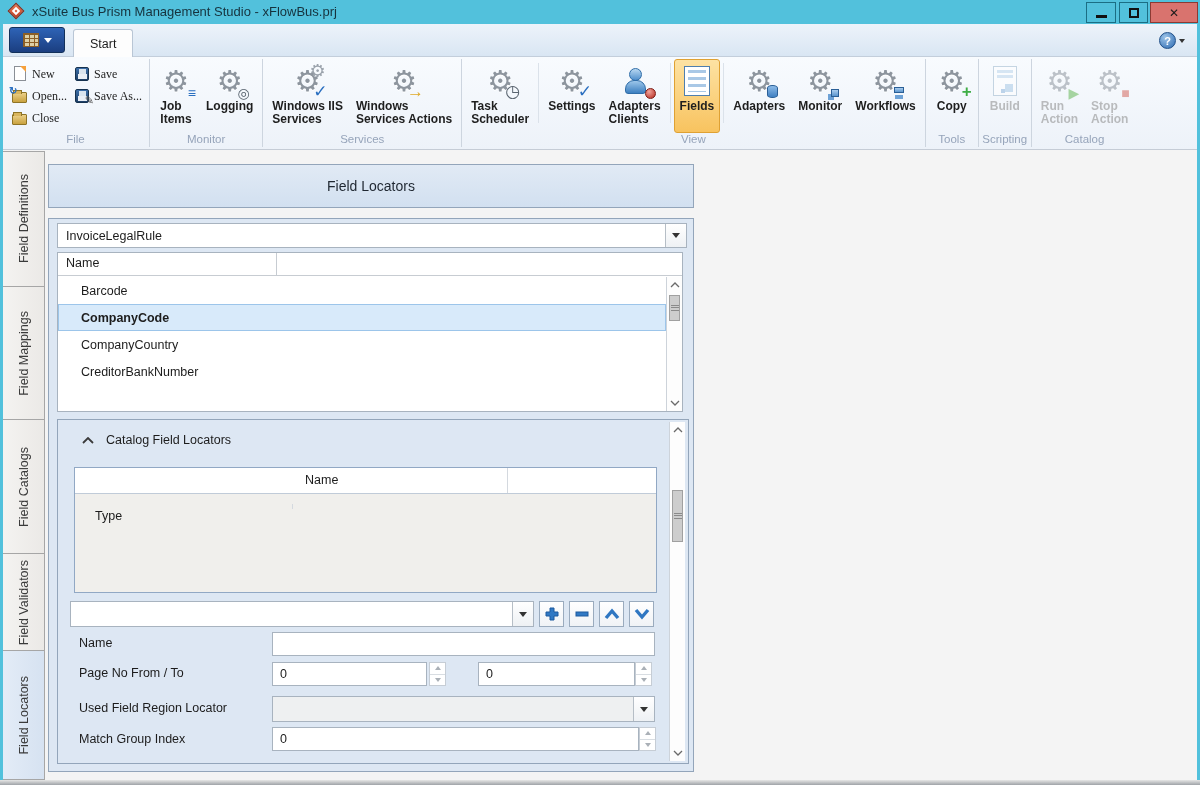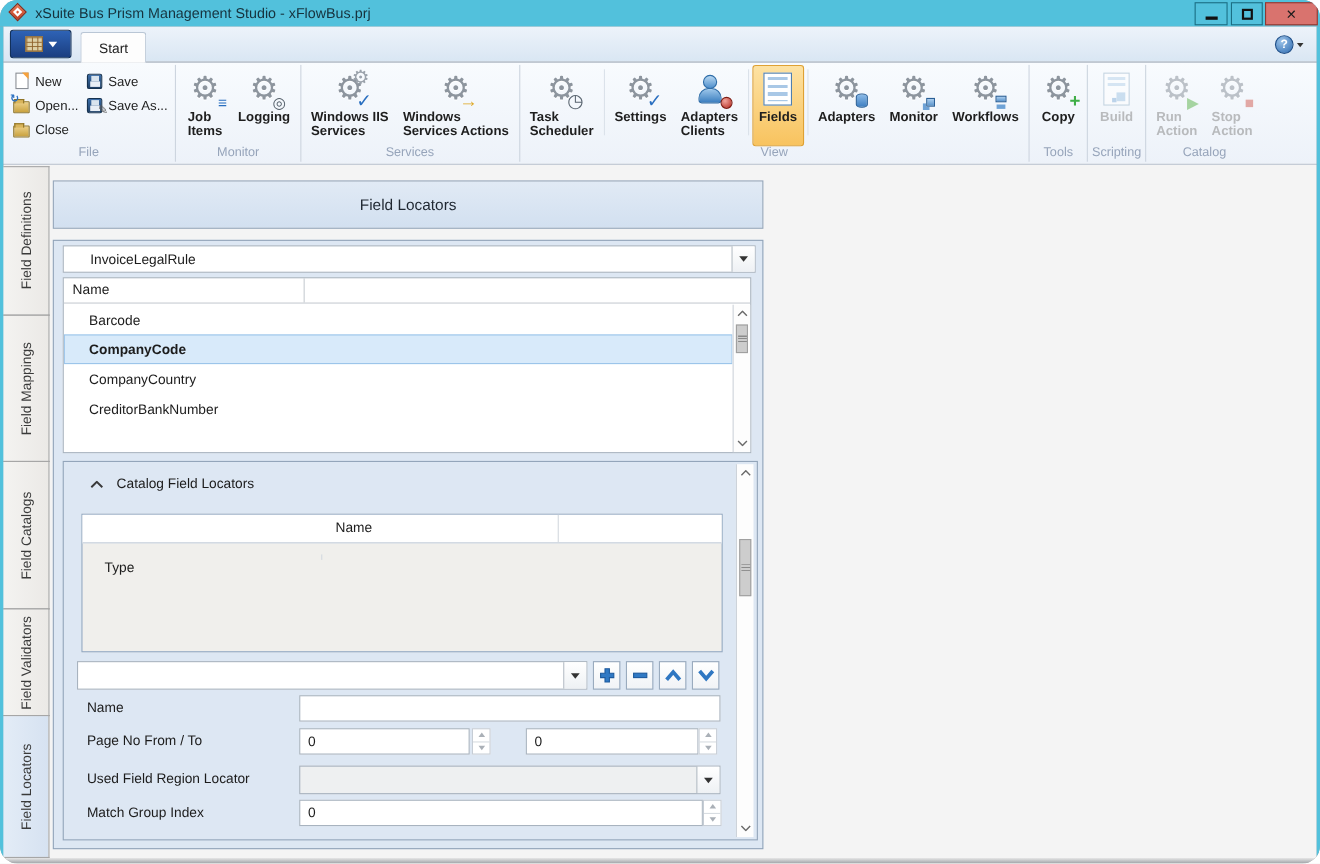--- a/index.html
+++ b/index.html
@@ -1,17 +1,17 @@
 <!DOCTYPE html>
 <html><head>
 <meta charset="utf-8">
 <style>
   * { margin:0; padding:0; box-sizing:border-box; }
   html,body { width:1200px; height:785px; font-family:"Liberation Sans","DejaVu Sans",sans-serif; }
-  #window { position:relative; width:1200px; height:785px; background:#a3a3a3; overflow:hidden;border-radius:16px; }
+  #window { position:relative; width:1200px; height:785px; background:#eab308; overflow:hidden; }
   
   .titlebar { position:absolute; top:0; left:0; right:0; height:24px; background:#52c1dc; z-index:30; }
   .title-icon { position:absolute; left:10px; top:5px; width:12px; height:12px; background:linear-gradient(135deg,#ef7a52,#bf3a20); border:1px solid #8d2715; transform:rotate(45deg); }
   .title-icon::after { content:''; position:absolute; inset:2px; border:2px solid #fff; }
   .title-text { position:absolute; left:32px; top:4px; font-size:13px; color:#16323d; white-space:nowrap; }
   .winbtn { position:absolute; top:2px; height:21px; display:flex; align-items:center; justify-content:center; }
   .btn-min { right:84px; width:30px; background:#52c1dc; border:1px solid #1b6e84; }
   .btn-max { right:52px; width:29px; background:#52c1dc; border:1px solid #1b6e84; }
   .btn-close { right:2px; width:48px; background:#d9736e; border:1px solid #8c3a33; font-weight:bold; color:#1c1c1c; font-size:12px; }
   .glyph-min { width:11px; height:3px; background:#111; margin-top:8px; }
@@ -37,21 +37,21 @@
   .rg-sep { width:1px; background:#cdd5df; margin:2px 1px; }
   .rg-isep { width:1px; background:#dbe2ea; margin:4px 2px 10px 2px; }
   .rib-btn.big { display:flex; flex-direction:column; align-items:center; padding:3px 5px 0 5px; min-width:46px; border:1px solid transparent; border-radius:3px; }
   .rib-btn.big.sel { background:linear-gradient(#fde2a3,#f8c35f); border-color:#dfa133; }
   .rib-btn.big.dis { opacity:.55; }
   .rib-btn.big.dis .rb-label { color:#8a8a8a; }
   .rb-icon { height:36px; display:flex; align-items:center; justify-content:center; }
   .rb-label { font-size:12px; color:#1e1e1e; text-align:left; line-height:13px; margin-top:1px;font-weight:bold; }
   .rb-label span { display:block; white-space:nowrap; }
   .rg-small { display:grid; grid-template-rows:repeat(3,21px); grid-auto-flow:column; column-gap:6px; padding:4px 4px 0 6px; align-items:center; }
-  .rib-btn.small { display:flex; align-items:center; gap:4px; font-size:12px; color:#1e1e1e; white-space:nowrap; }
+  .rib-btn.small { display:flex; align-items:flex-end; gap:4px; font-size:12px; color:#1e1e1e; white-space:nowrap;font-family:Liberation Serif, serif; }
   
   .ic { position:relative; display:inline-flex; align-items:center; justify-content:center; width:34px; height:34px; }
   .ic .g { font-size:29px; line-height:1; color:#8d959e; text-shadow:0 1px 0 #fff; }
   .ic .g2 { position:absolute; right:-1px; top:-4px; font-size:18px; color:#9aa2ab; }
   .ic .bdg { position:absolute; }
   .ic .t { right:-3px; bottom:-2px; font-size:14px; line-height:1; font-weight:bold; }
   .ic .big { font-size:17px; }
   .ic .db { right:-2px; bottom:0; width:11px; height:13px; background:linear-gradient(#8cbbe8,#3f7fc1); border:1px solid #2a5f96; border-radius:5px/3px; }
   .ic .bx { right:-2px; bottom:1px; width:8px; height:8px; background:linear-gradient(#aacdee,#5b95cd); border:1px solid #2a5f96; box-shadow:-4px 4px 0 -1px #6ea2d6; }
   .ic .st { right:-2px; bottom:-1px; width:10px; height:6px; background:linear-gradient(#aacdee,#5b95cd); border:1px solid #2a5f96; box-shadow:0 7px 0 -1px #6ea2d6; transform:translateY(-6px); }
@@ -77,21 +77,21 @@
   
   .content { position:absolute; top:150px; left:3px; right:3px; bottom:5px; background:#f4f4f4; }
   .sidebar { position:absolute; left:0; top:2px; width:42px; bottom:0; display:flex; flex-direction:column; }
   .side-tab { border:1px solid #a6a6a6; border-left:none; margin-top:-1px; background:linear-gradient(90deg,#f4f3f1,#ebe9e6); display:flex; align-items:center; justify-content:center; }
   .side-tab.active { background:linear-gradient(90deg,#e3ecf7,#d6e2f1); }
   .vtxt { writing-mode:vertical-rl; transform:rotate(180deg); font-size:12.5px; color:#3a3a3a; white-space:nowrap; }
   .hdrbar { position:absolute; left:45px; top:14px; width:646px; height:44px; background:linear-gradient(#e1eaf5,#d2e0f0); border:1px solid #93a5ba; display:flex; align-items:center; justify-content:center; font-size:14px; color:#1f2731; }
   .outerpanel { position:absolute; left:45px; top:68px; width:646px; height:554px; background:#dde7f3; border:1px solid #93a5ba; }
   
   .combo { position:absolute; background:#fff; border:1px solid #a8b3bf; display:flex; align-items:center; }
-  .combo .val { flex:1; padding-left:24px; font-size:12.5px; color:#1c1c1c; }
+  .combo .val { flex:1; padding-left:8px; font-size:12.5px; color:#1c1c1c; }
   .combo .drop { width:21px; align-self:stretch; border-left:1px solid #b6bec6; background:linear-gradient(#fff,#eef1f4); display:flex; align-items:center; justify-content:center; }
   .tri { width:0; height:0; border-left:4px solid transparent; border-right:4px solid transparent; border-top:5px solid #333; }
   
   .loclist { position:absolute; left:8px; top:33px; width:626px; height:160px; background:#fff; border:1px solid #a8b3bf; }
   .ll-header { display:flex; height:23px; border-bottom:1px solid #c7ccd2; font-size:12.5px; color:#1c1c1c; }
   .ll-header .c1 { width:219px; border-right:1px solid #c7ccd2; padding:3px 0 0 8px; }
   .ll-header .c2 { flex:1; }
   .ll-rows { position:absolute; top:24px; left:0; right:16px; bottom:0; overflow:hidden; }
   .ll-row { height:27px; display:flex; align-items:center; padding-left:22px; font-size:12.5px; color:#1c1c1c; border:1px solid transparent; }
   .ll-row.sel { background:#d8eafa; border-color:#9cc5ea;font-weight:bold; }

